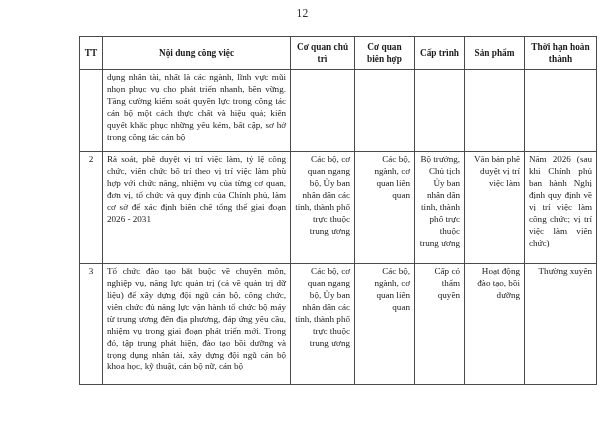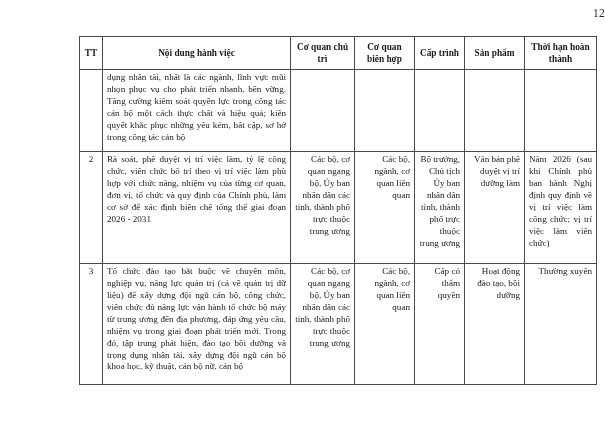--- a/index.html
+++ b/index.html
@@ -18,21 +18,21 @@
     position: relative;
     width: 605px;
     height: 428px;
     box-sizing: border-box;
   }
   .page-number {
     position: absolute;
     top: 7px;
     left: 0;
     width: 605px;
-    text-align: right;
+    text-align: center;
     font-size: 11.5px;
     color: #2b2b2b;
     letter-spacing: 0.2px;
   }
   .table-wrap {
     position: absolute;
     top: 36px;
     left: 55px;
     width: 495px;
     padding-left: 24px;
@@ -114,21 +114,21 @@
         <col class="c-noidung">
         <col class="c-chutri">
         <col class="c-phoihop">
         <col class="c-captrinh">
         <col class="c-sanpham">
         <col class="c-thoihan">
       </colgroup>
       <thead>
         <tr>
           <th>TT</th>
-          <th>Nội dung hành việc</th>
+          <th>Nội dung công việc</th>
           <th>Cơ quan chủ trì</th>
           <th>Cơ quan biên hợp</th>
           <th>Cấp trình</th>
           <th>Sản phẩm</th>
           <th>Thời hạn hoàn thành</th>
         </tr>
       </thead>
       <tbody>
         <tr class="r1">
           <td class="tt"></td>
@@ -138,21 +138,21 @@
           <td class="centered"></td>
           <td class="centered"></td>
           <td class="justified"></td>
         </tr>
         <tr class="r2">
           <td class="tt">2</td>
           <td class="noidung">Rà soát, phê duyệt vị trí việc làm, tỷ lệ công chức, viên chức bố trí theo vị trí việc làm phù hợp với chức năng, nhiệm vụ của từng cơ quan, đơn vị, tổ chức và quy định của Chính phủ, làm cơ sở để xác định biên chế tổng thể giai đoạn 2026 - 2031</td>
           <td class="centered">Các bộ, cơ quan ngang bộ, Ủy ban nhân dân các tỉnh, thành phố trực thuộc trung ương</td>
           <td class="centered">Các bộ, ngành, cơ quan liên quan</td>
           <td class="centered">Bộ trưởng, Chủ tịch Ủy ban nhân dân tỉnh, thành phố trực thuộc trung ương</td>
-          <td class="centered">Văn bản phê duyệt vị trí dưỡng làm</td>
+          <td class="centered">Văn bản phê duyệt vị trí việc làm</td>
           <td class="justified">Năm 2026 (sau khi Chính phủ ban hành Nghị định quy định về vị trí việc làm công chức; vị trí việc làm viên chức)</td>
         </tr>
         <tr class="r3">
           <td class="tt">3</td>
           <td class="noidung">Tổ chức đào tạo bắt buộc về chuyên môn, nghiệp vụ, năng lực quản trị (cả về quản trị dữ liệu) để xây dựng đội ngũ cán bộ, công chức, viên chức đủ năng lực vận hành tổ chức bộ máy từ trung ương đến địa phương, đáp ứng yêu cầu, nhiệm vụ trong giai đoạn phát triển mới. Trong đó, tập trung phát hiện, đào tạo bồi dưỡng và trọng dụng nhân tài, xây dựng đội ngũ cán bộ khoa học, kỹ thuật, cán bộ nữ, cán bộ</td>
           <td class="centered">Các bộ, cơ quan ngang bộ, Ủy ban nhân dân các tỉnh, thành phố trực thuộc trung ương</td>
           <td class="centered">Các bộ, ngành, cơ quan liên quan</td>
           <td class="centered">Cấp có thẩm quyền</td>
           <td class="centered">Hoạt động đào tạo, bồi dưỡng</td>
           <td class="centered">Thường xuyên</td>

